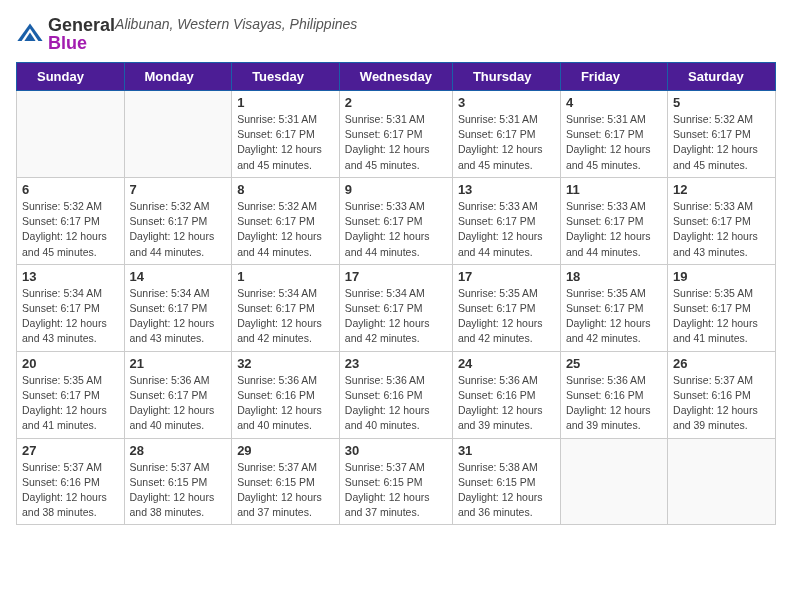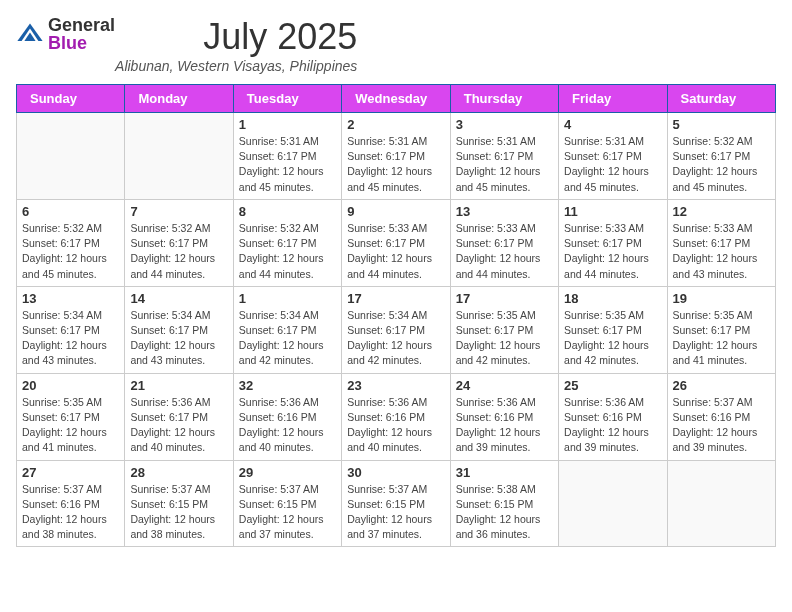--- a/index.html
+++ b/index.html
@@ -46,23 +46,23 @@
       font-size: 14px;
       color: #555;
       font-style: italic;
     }
     .calendar {
       width: 100%;
       border-collapse: collapse;
       border: 1px solid #ccc;
     }
     .calendar th {
-      background: #d946ef;
+      background: #4c1d95;
       color: #fff;
-      padding: 6px 13px;
+      padding: 6px 20px;
       font-size: 13px;
       text-align: left;
       border: 1px solid #1a5fa8;
     }
     .calendar td {
       vertical-align: top;
       border: 1px solid #ccc;
       padding: 4px 5px;
       width: 14.28%;
       min-height: 80px;
@@ -98,21 +98,20 @@
       <polygon points="20,5 38,30 2,30" fill="#1a5fa8"></polygon>
       <polygon points="20,12 32,30 8,30" fill="#fff"></polygon>
       <polygon points="20,18 28,30 12,30" fill="#1a5fa8"></polygon>
     </svg>
     <div class="logo-text">
       <span class="logo-general">General</span>
       <span class="logo-blue">Blue</span>
     </div>
   </div>
   <div class="title-block">
-    <div class="month-year">July 2025</div>
     <div class="location">Alibunan, Western Visayas, Philippines</div>
   </div>
 </div>
 
 <table class="calendar">
   <thead>
     <tr>
     <th>Sunday</th>
         <th>Monday</th>
         <th>Tuesday</th>

